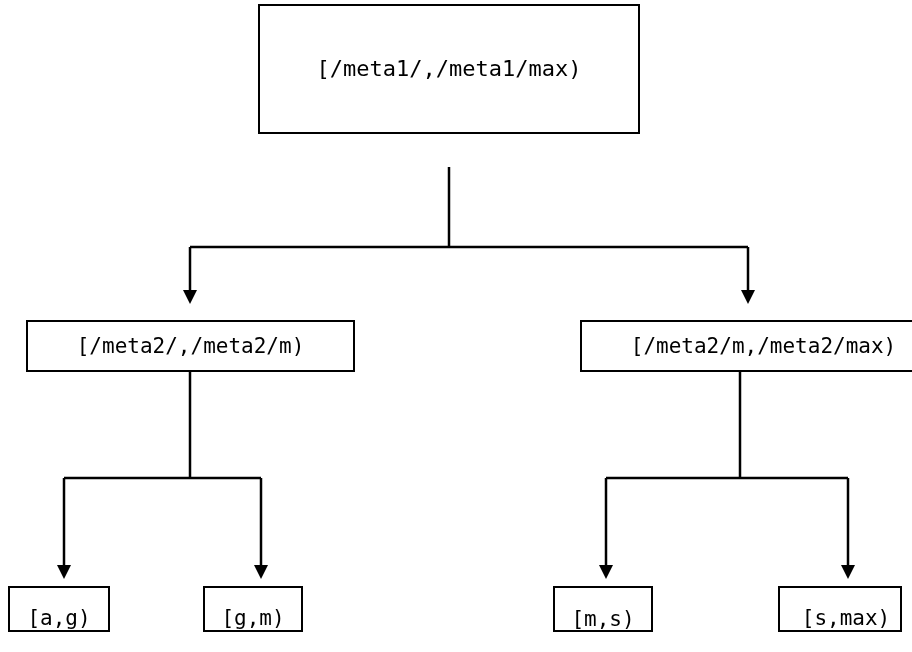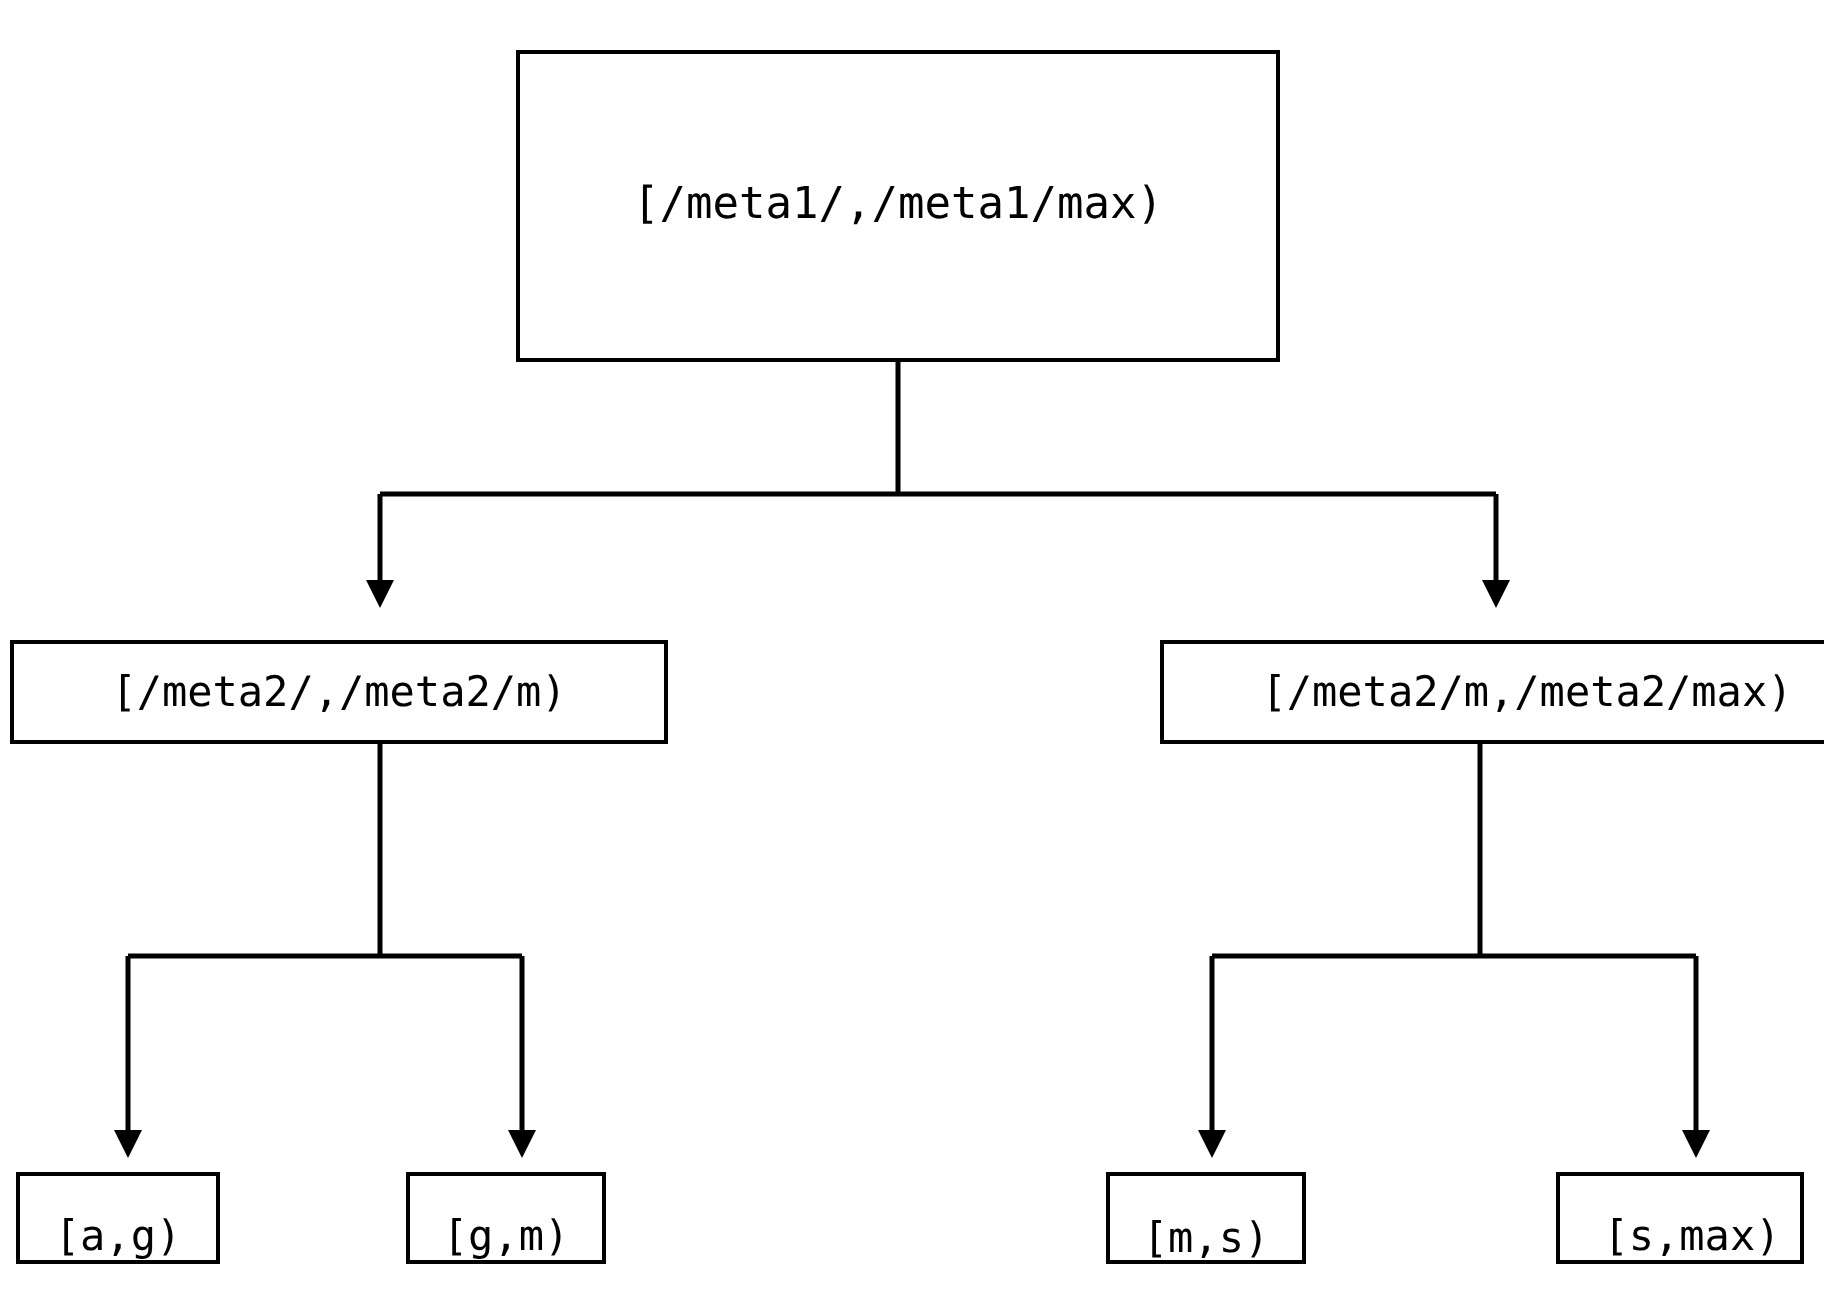--- a/index.html
+++ b/index.html
@@ -38,28 +38,28 @@
     white-space: pre;
     letter-spacing: 0px;
   }
   .node-label {
     display: block;
     line-height: 1;
   }
   
   #node-root {
     left: 258px;
-    top: 25px;
+    top: 4px;
     width: 382px;
-    height: 156px;
+    height: 130px;
   }
   #node-root .node-label { font-size: 22px; }
   
   #node-mid-left {
-    left: 5px;
+    left: 26px;
     top: 320px;
     width: 329px;
     height: 52px;
   }
   #node-mid-right {
     left: 580px;
     top: 320px;
     width: 367px;
     height: 52px;
   }

